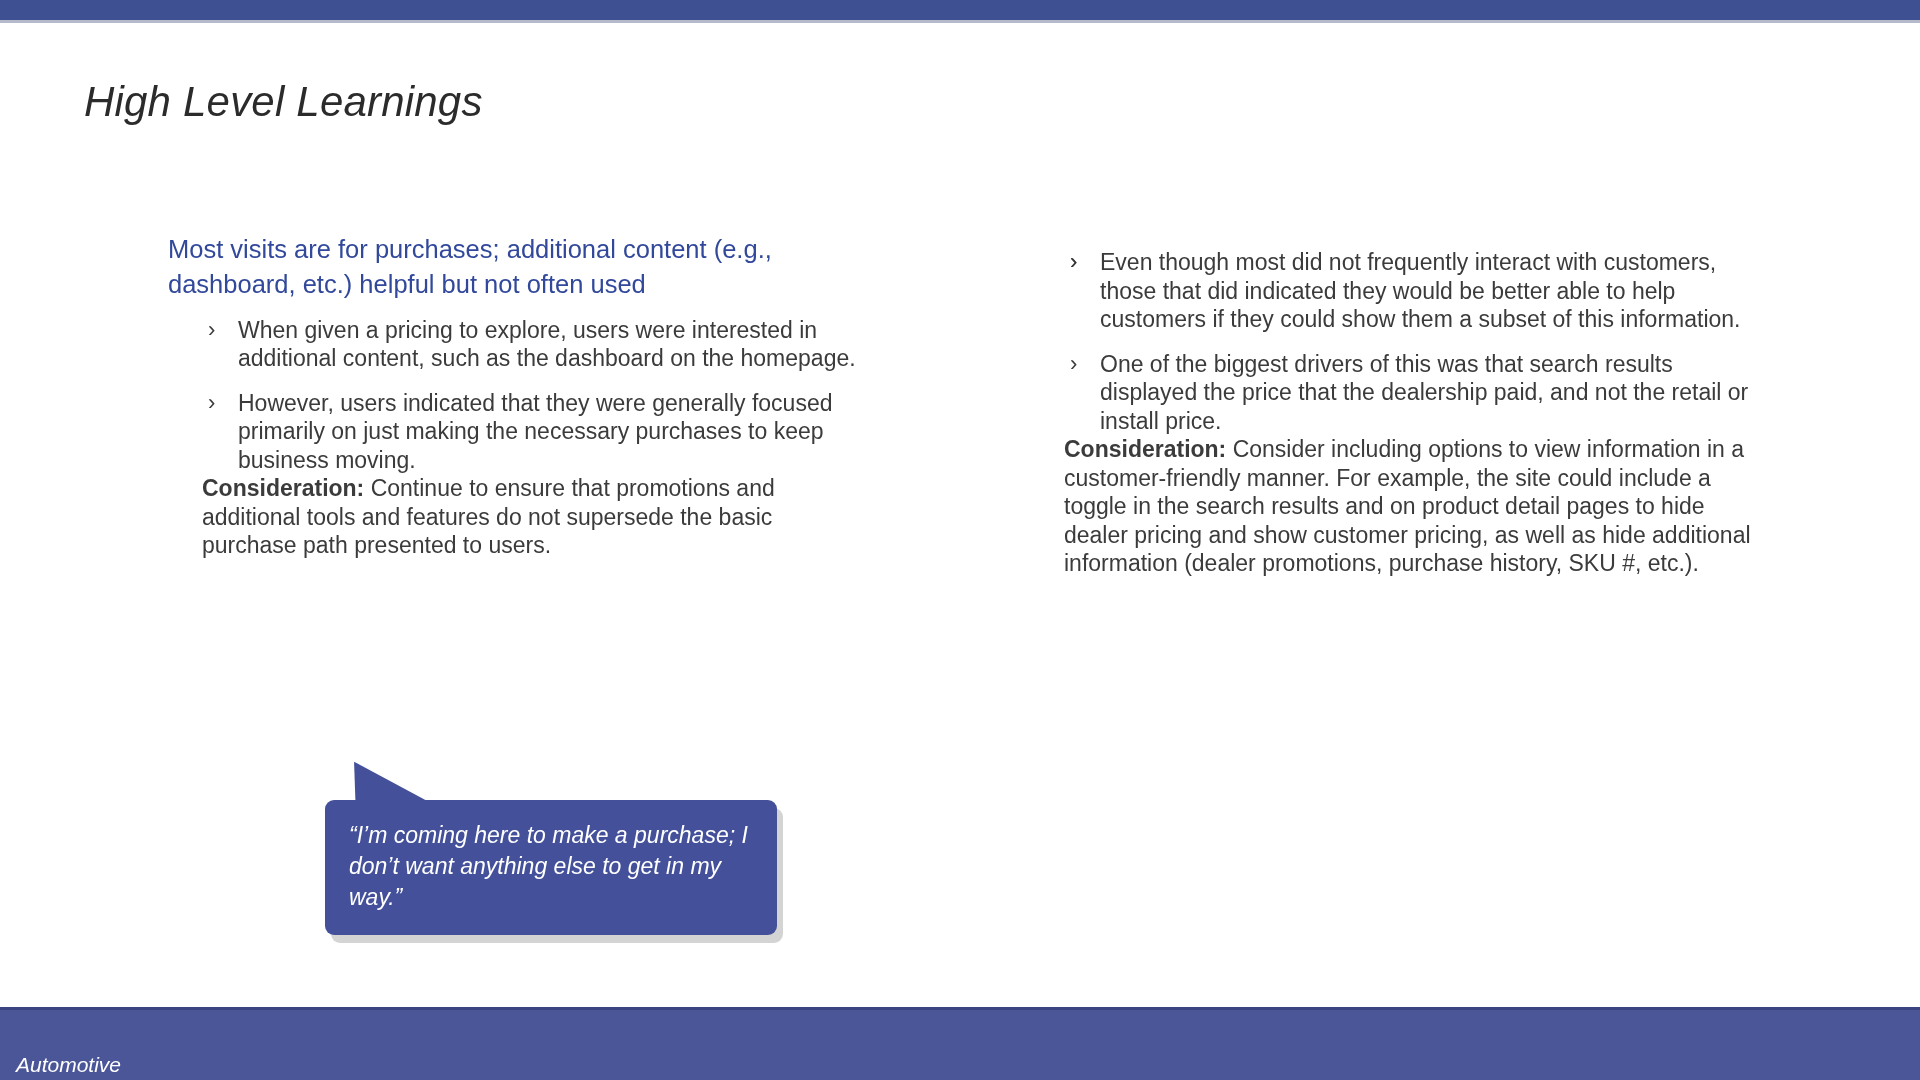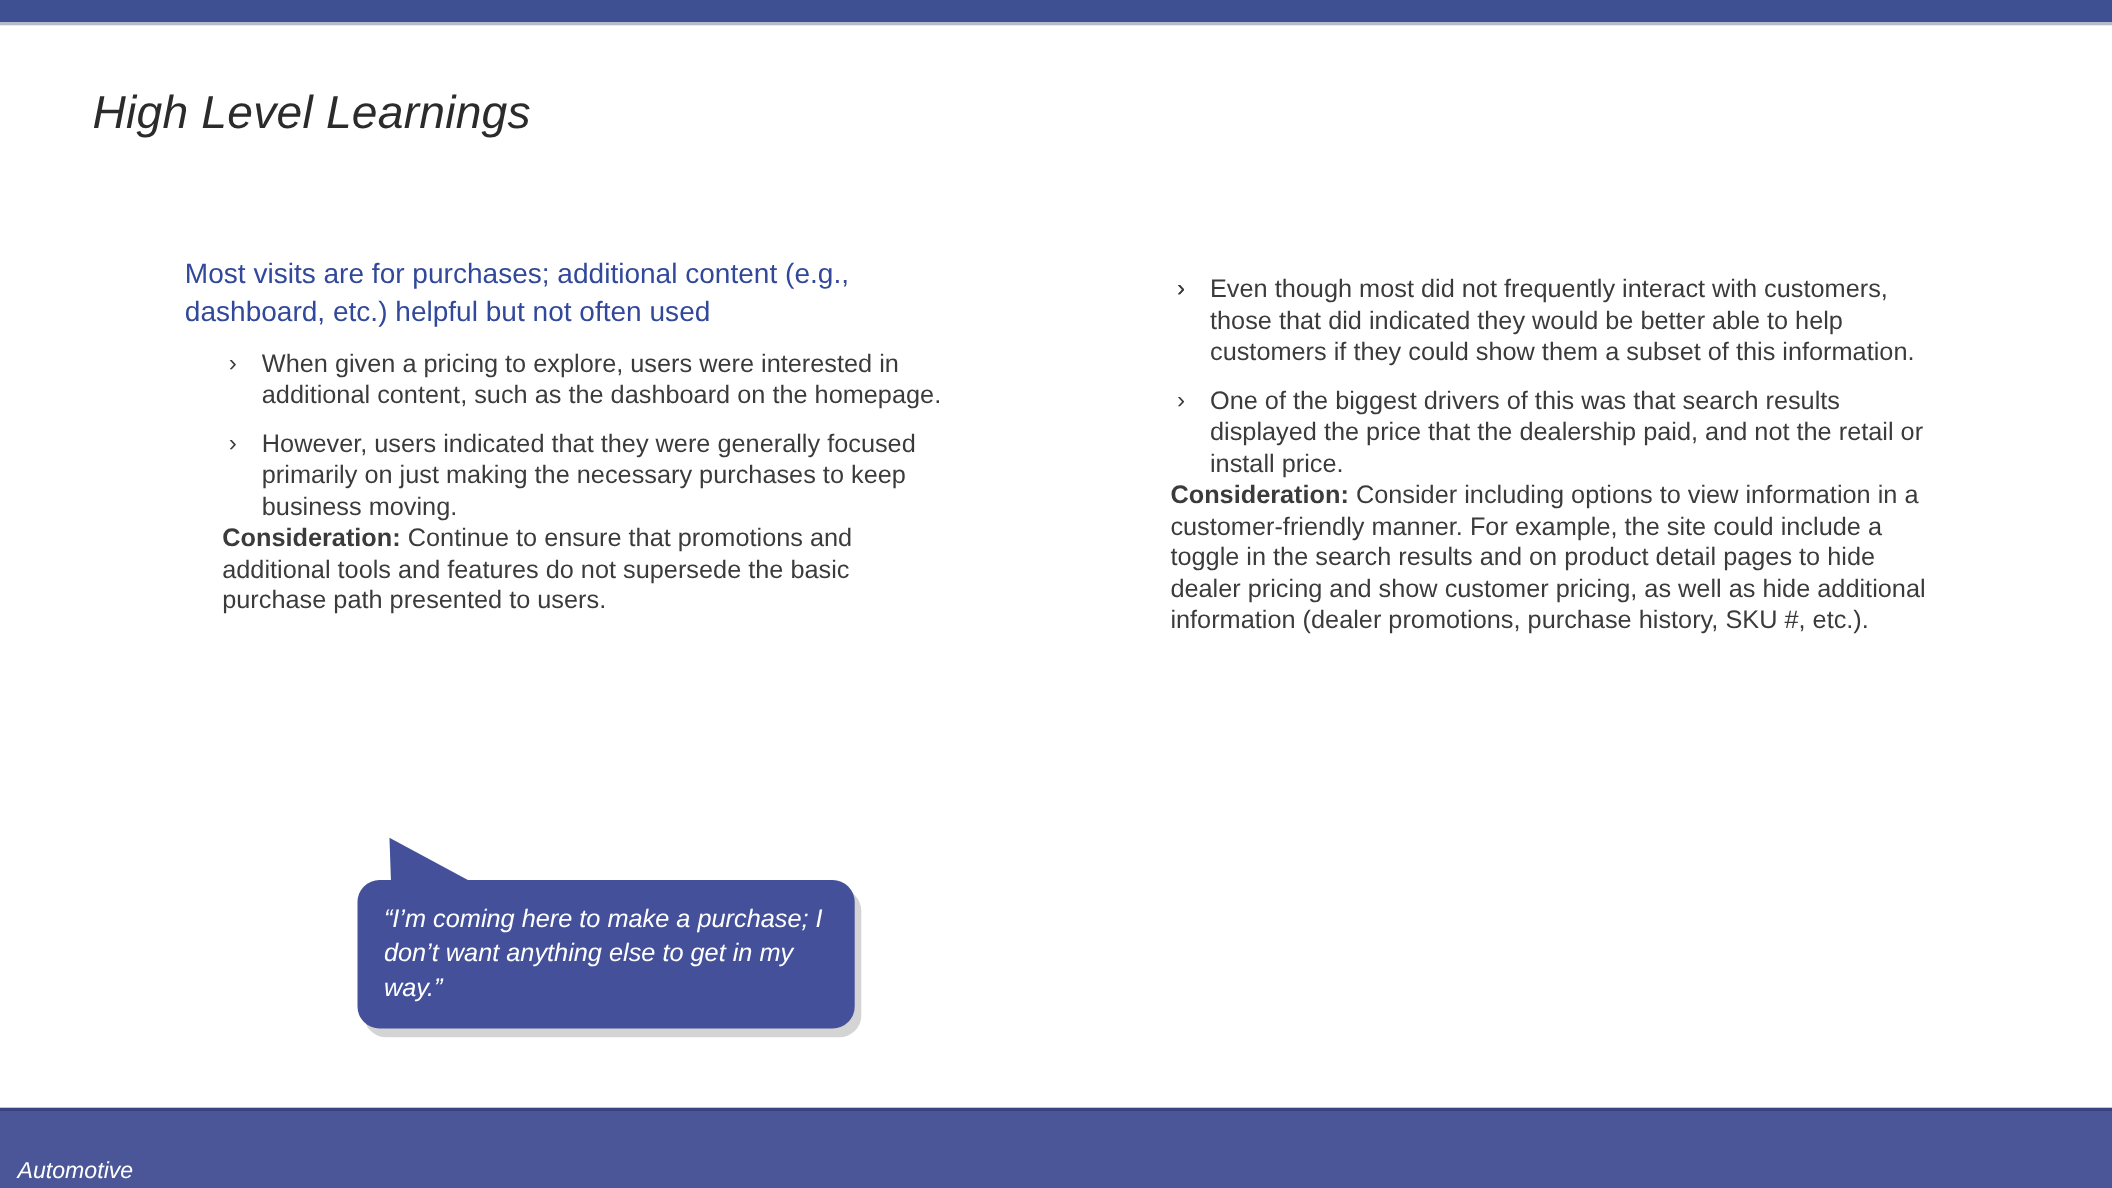--- a/index.html
+++ b/index.html
@@ -102,21 +102,21 @@
   .cons-right { color: #3b3b3b; }
 
   
   .callout {
     position: absolute;
     left: 325px;
     top: 800px;
     width: 404px;
     background: #44519a;
     color: #ffffff;
-    border-radius: 20px;
+    border-radius: 9px;
     padding: 20px 24px 22px 24px;
     font-style: italic;
     font-size: 23px;
     line-height: 1.35;
     box-shadow: 6px 8px 0 rgba(60,60,60,0.22);
   }
   .callout-tail {
     position: absolute;
     left: 355px;
     top: 760px;

